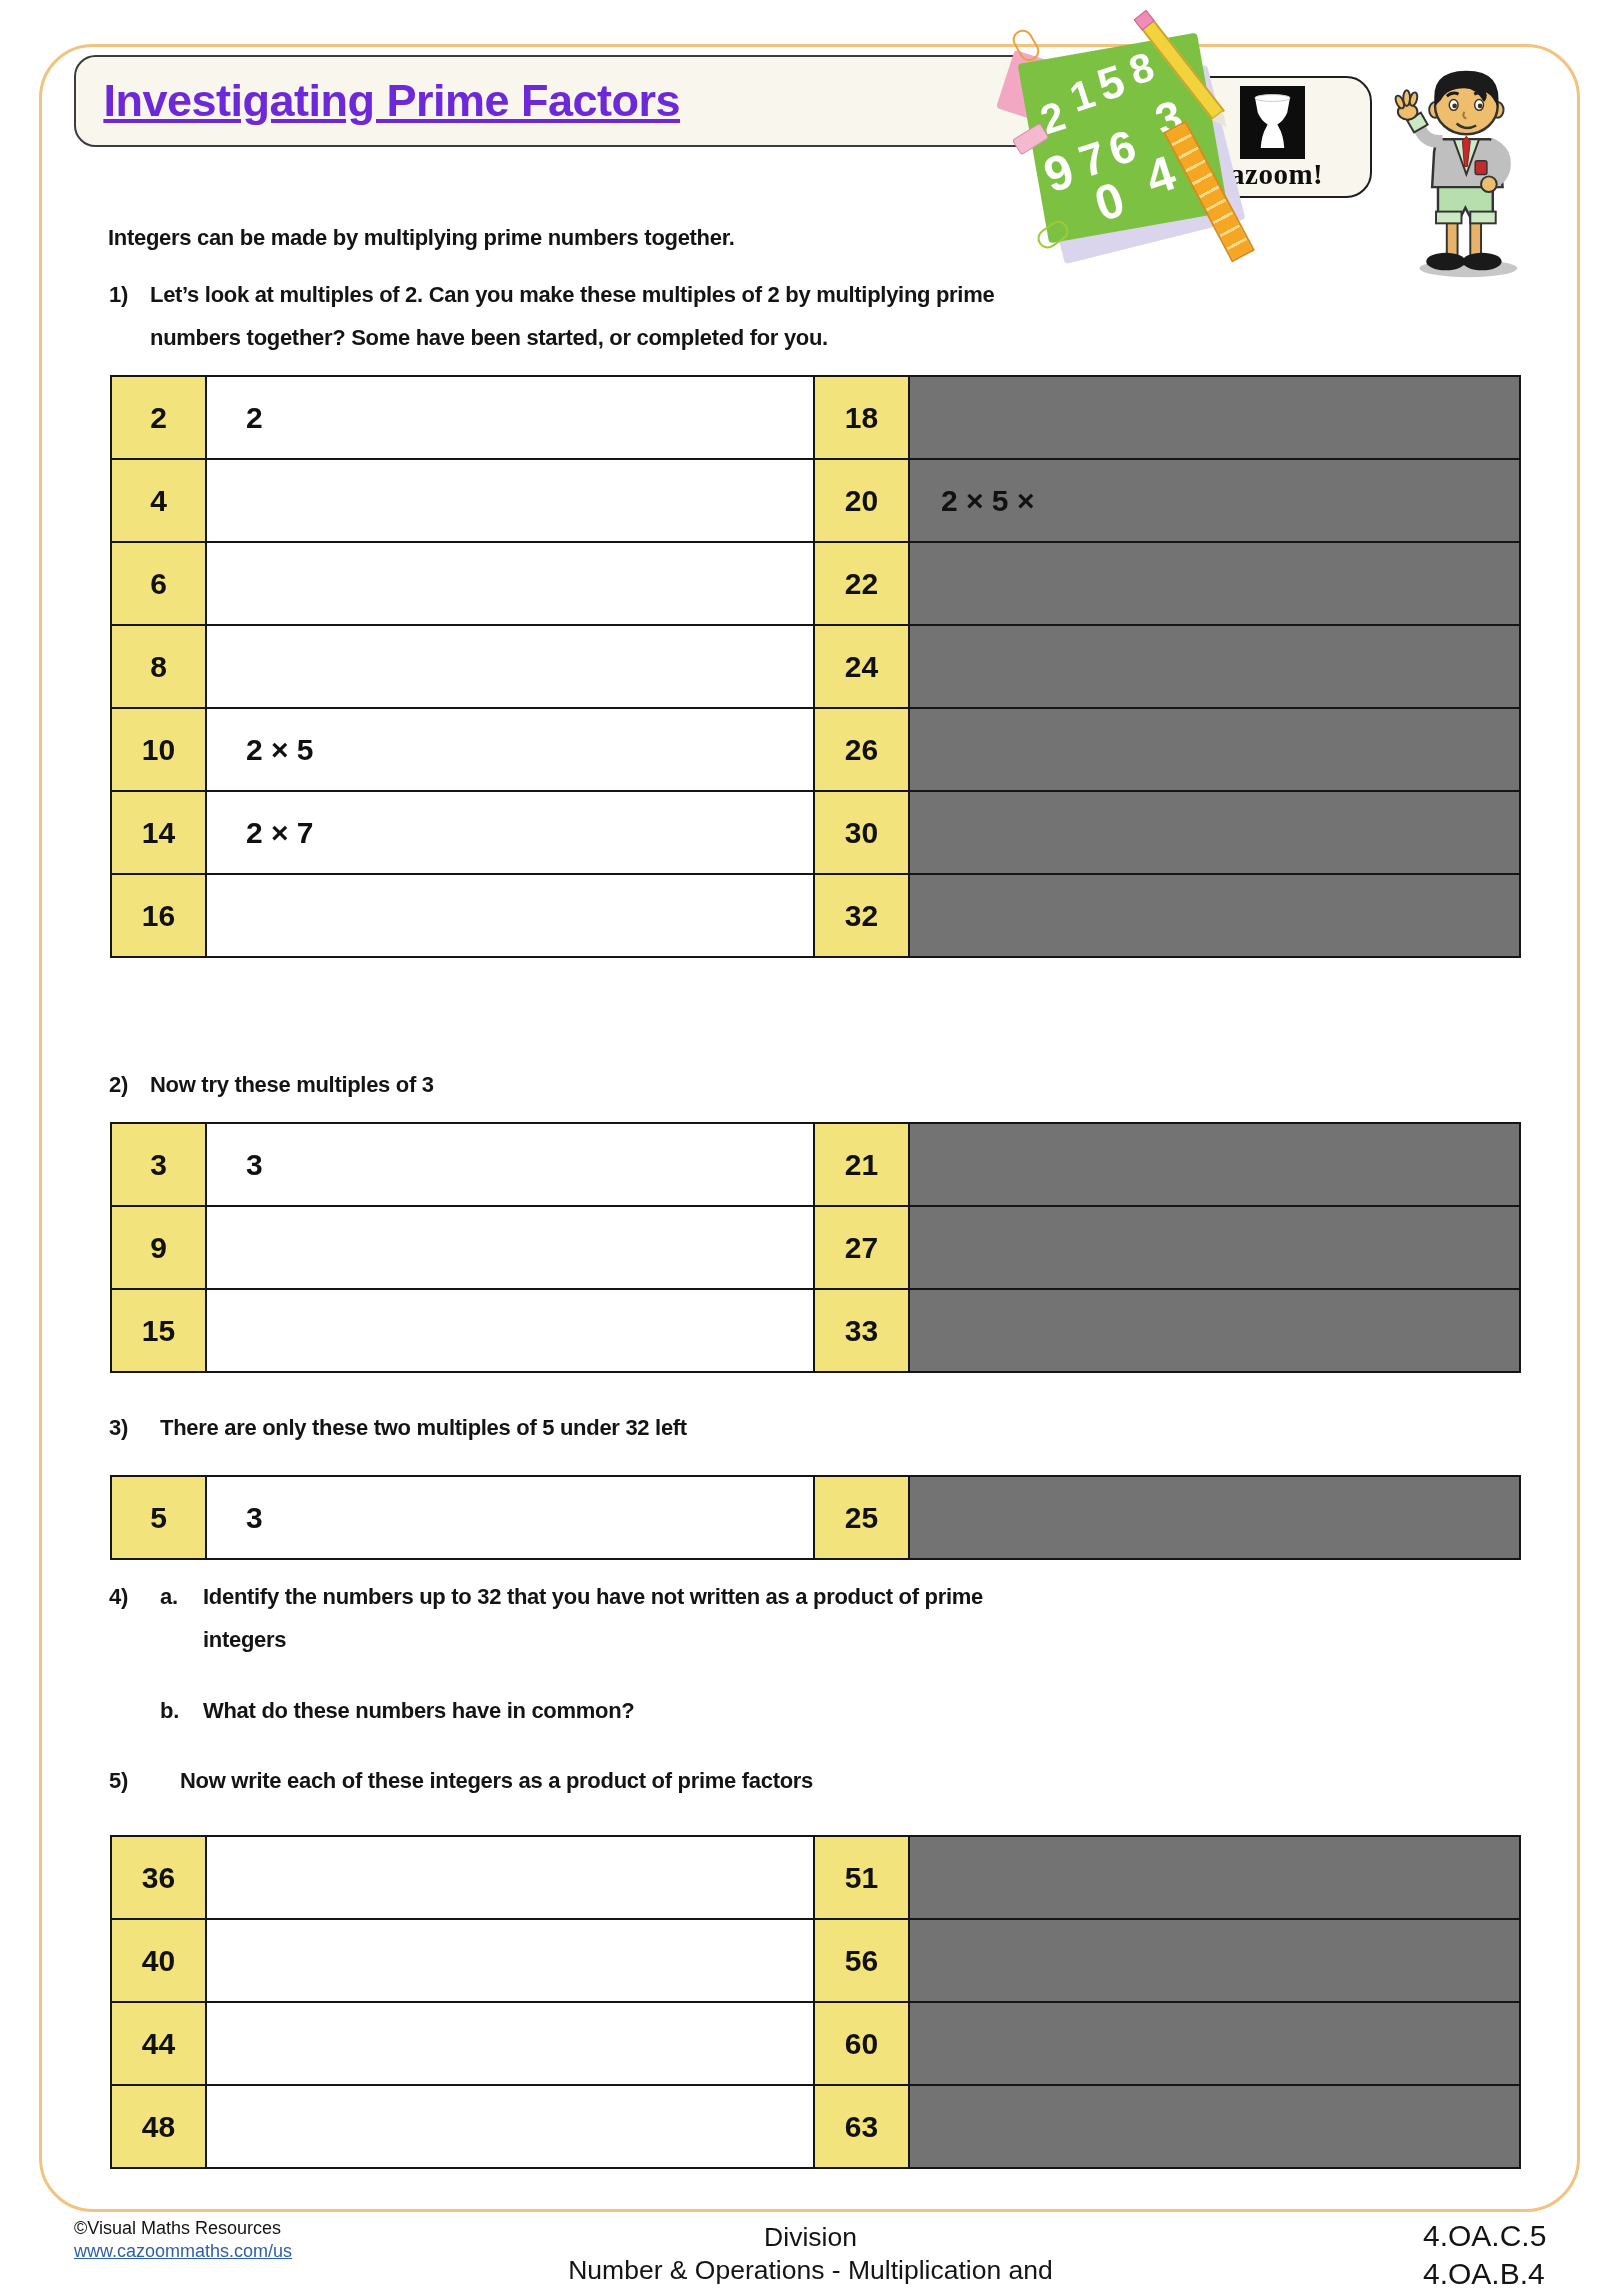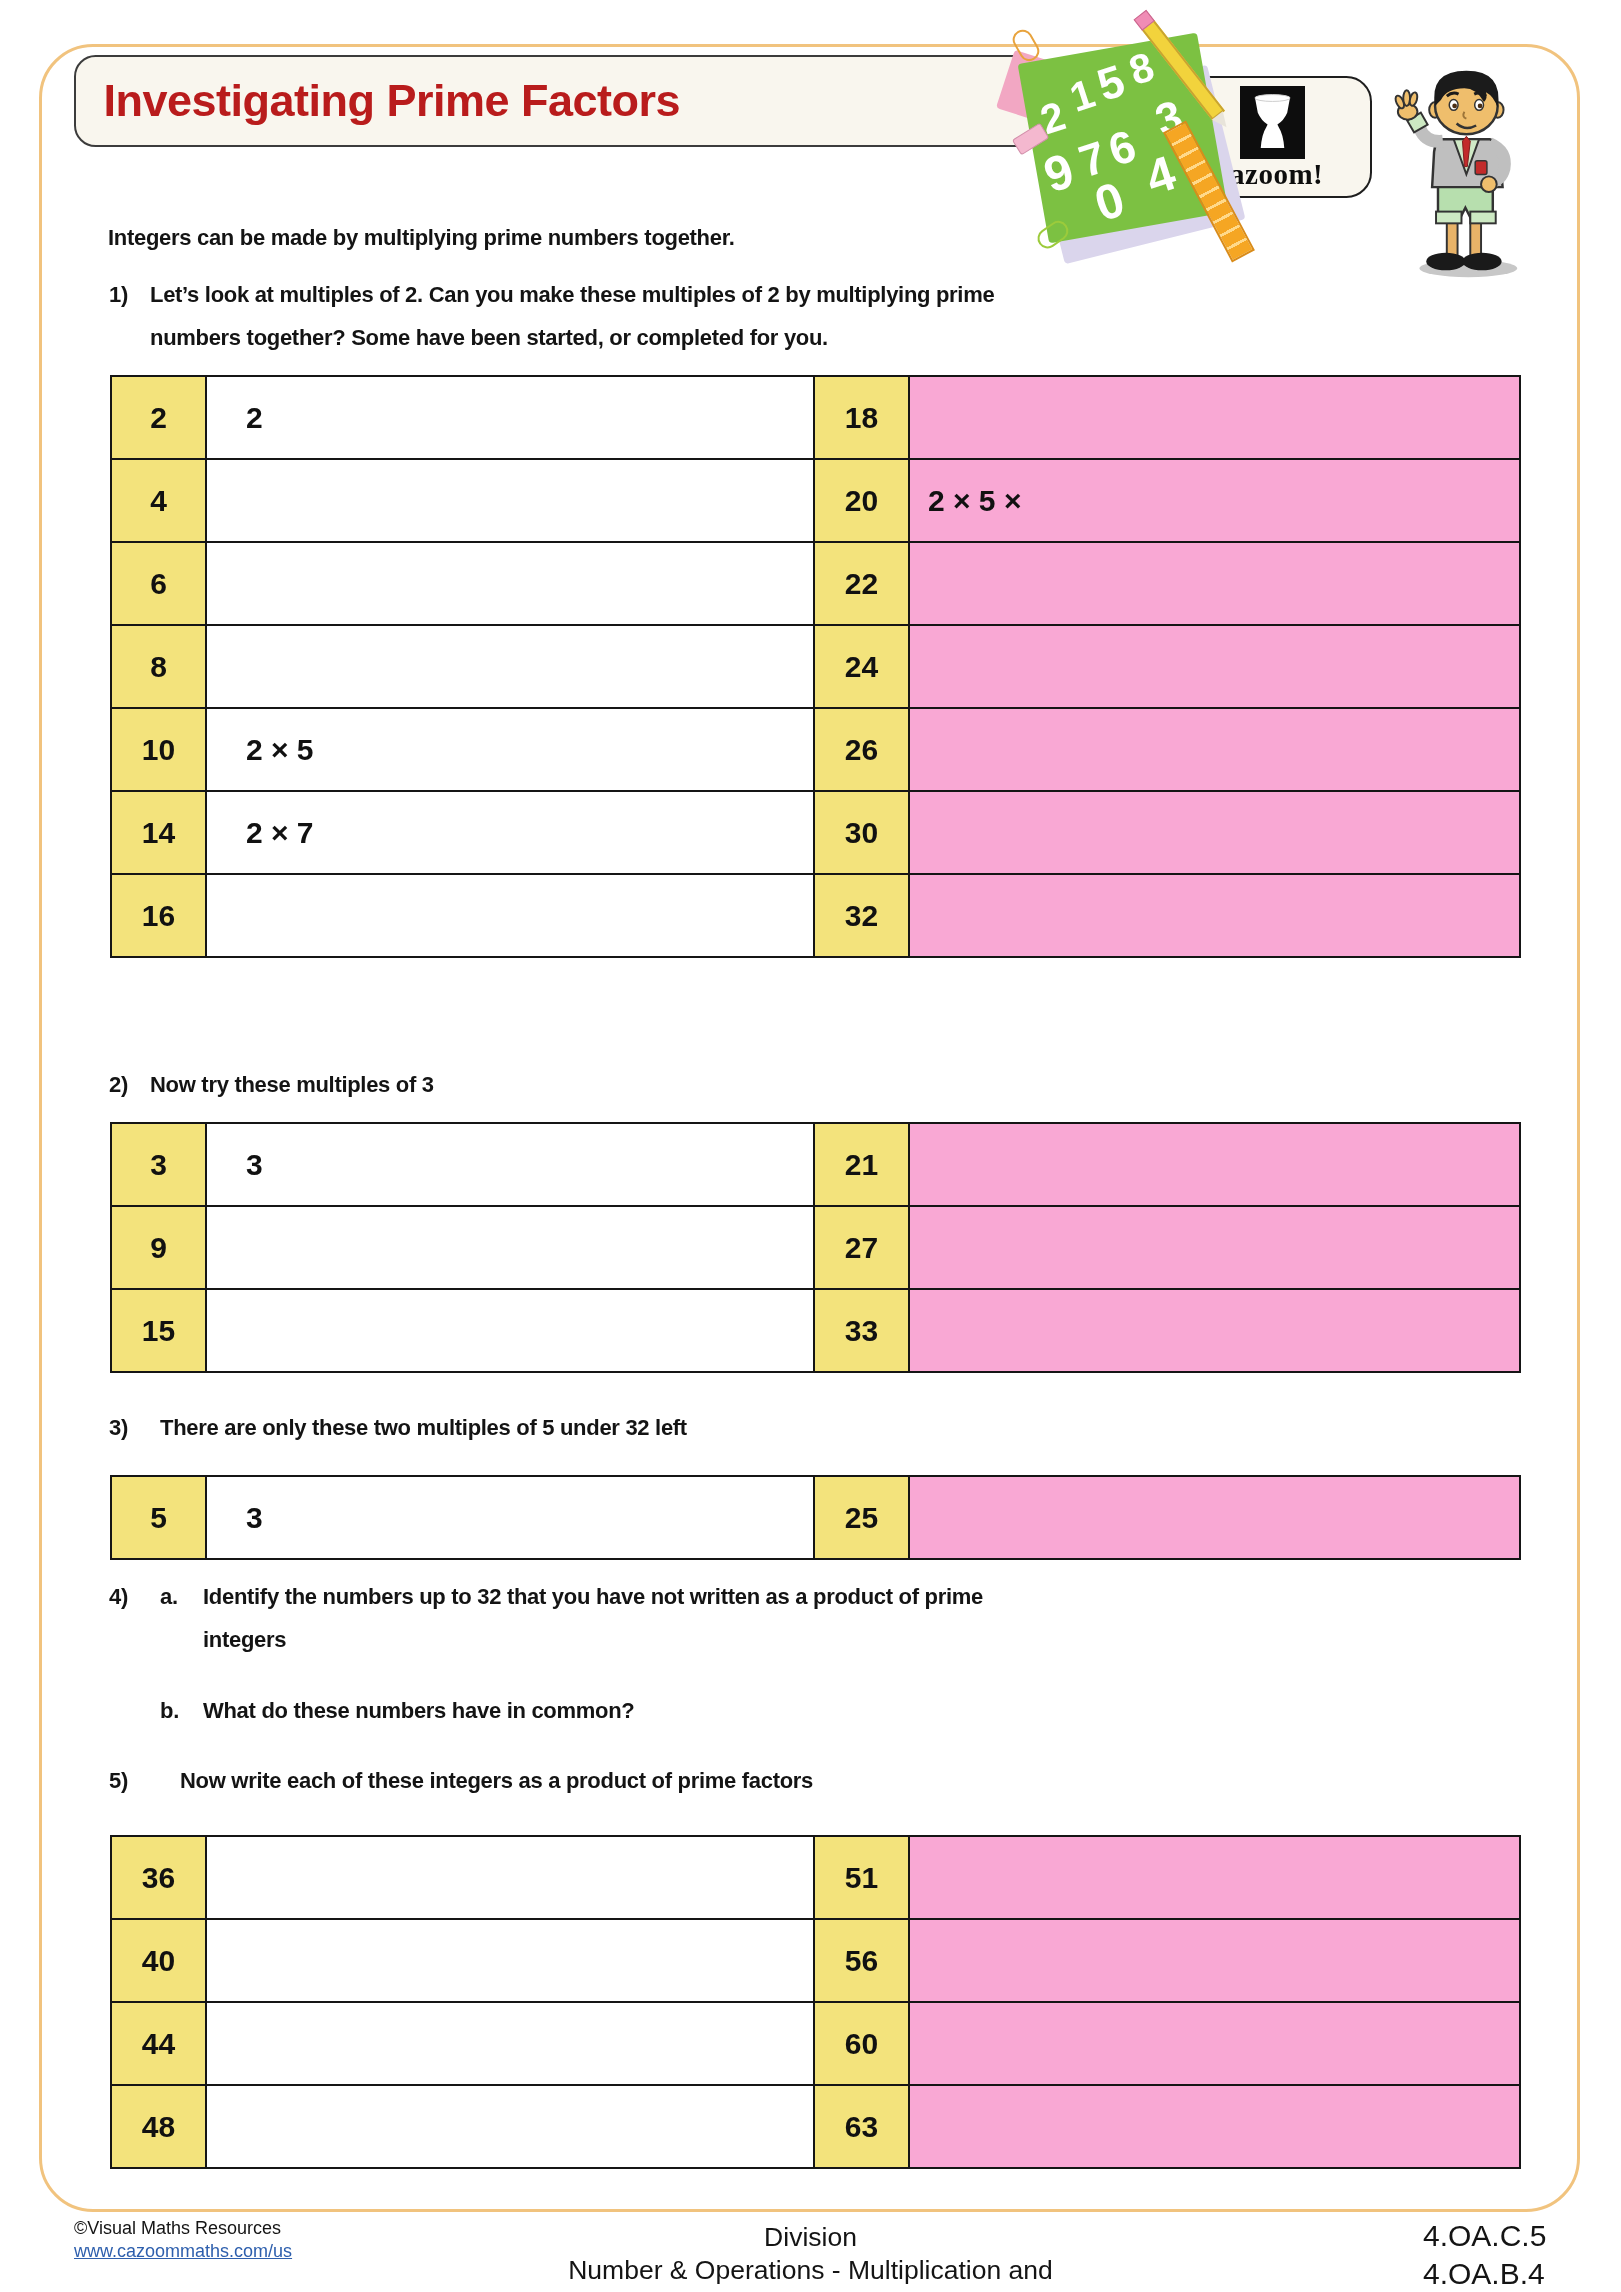--- a/index.html
+++ b/index.html
@@ -31,21 +31,21 @@
   
   .title-box{
     left:74px;top:55px;width:963px;height:92px;
     background:var(--cream);
     border:2.9px solid #3C3C3C;
     border-radius:21.6px;
     display:flex;align-items:center;
     padding-left:27.4px;
   }
   .title-box h1{
-    font-size:45px;font-weight:bold;letter-spacing:-0.5px;color:#b91c1c;
+    font-size:45px;font-weight:bold;letter-spacing:-0.5px;color:#6d28d9;text-decoration:underline;
   }
 
   
   .logo-box{
     left:1168px;top:76px;width:204px;height:122px;
     background:var(--cream);
     border:2.9px solid #1e1e1e;
     border-radius:25.5px;
     z-index:3;
   }
@@ -102,21 +102,21 @@
   .qnum-w{display:inline-block;width:51px;}
   .qnum-x{display:inline-block;width:71px;}
   .sub{display:inline-block;width:43px;}
 
   
   table.t{position:absolute;border-collapse:collapse;table-layout:fixed;}
   table.t tr{height:83px;}
   table.t td{border:2.9px solid #151515;font-weight:bold;font-size:30px;color:#111;vertical-align:middle;}
   td.y{background:var(--yellow);width:95px;text-align:center;}
   td.w1{width:608px;padding-left:39px;background:#fff;}
-  td.w2{width:611px;padding-left:18px;background:#f9a8d4;}
+  td.w2{width:611px;padding-left:31px;background:#737373;}
 
   
   .footer-left{left:74px;top:2217px;font-size:18px;line-height:1.25;}
   .footer-left .link{color:var(--link);text-decoration:underline;cursor:pointer;}
   .footer-center{left:0;top:2221px;width:1621px;text-align:center;font-size:26.5px;line-height:1.25;}
   .footer-right{left:1423px;top:2217px;font-size:30px;line-height:1.25;}
 </style>
 </head>
 <body>
 

